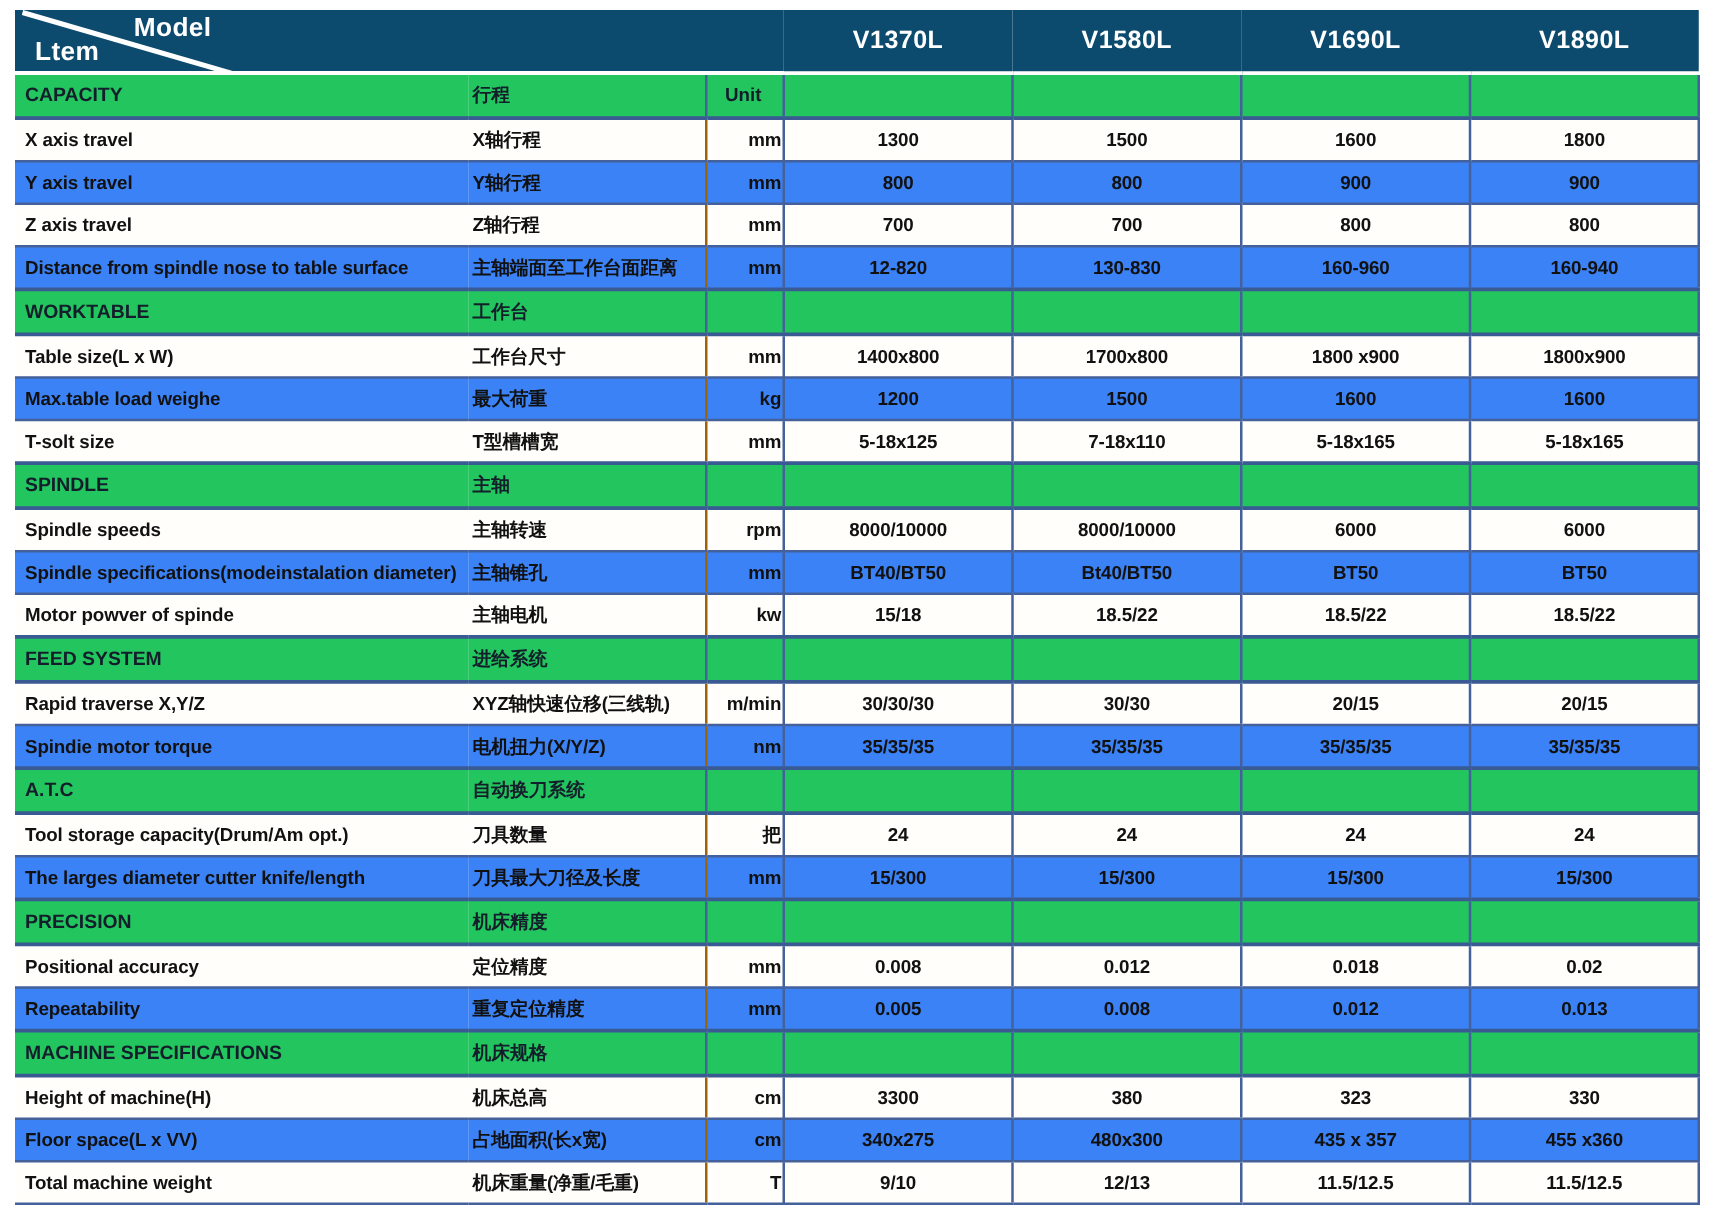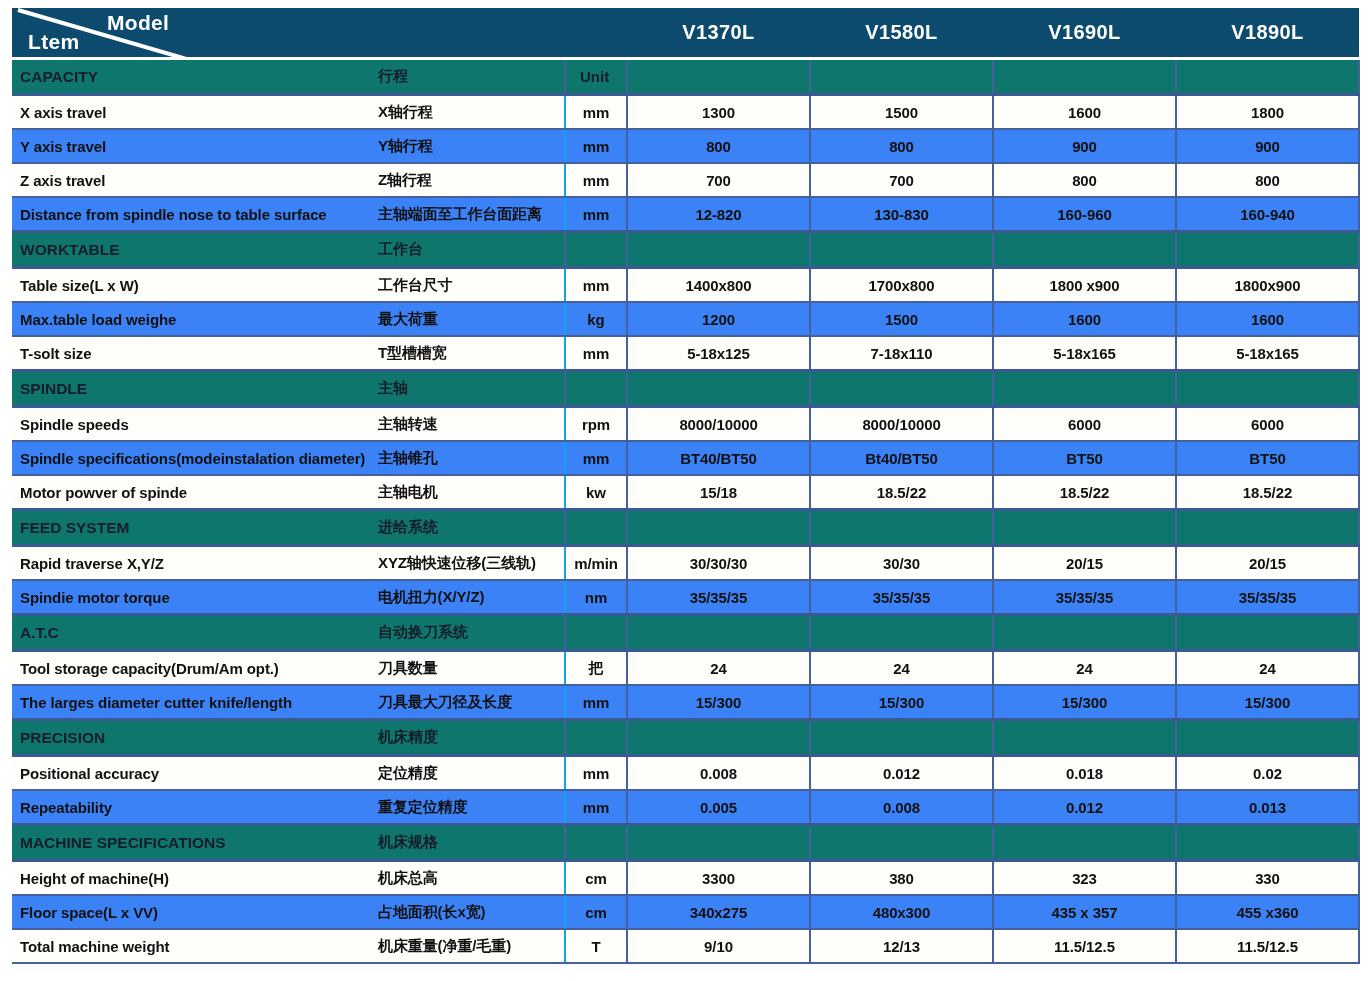--- a/index.html
+++ b/index.html
@@ -30,43 +30,43 @@
     position:absolute;left:16px;top:22px;color:#ffffff;
     font-size:21px;font-weight:700;letter-spacing:.3px;
   }
   th.model-h{
     color:#ffffff;font-size:20px;font-weight:700;letter-spacing:.4px;
     text-align:center;vertical-align:middle;
   }
 
   
   tr.section-row td{
-    background:#0f766e;height:31px;
+    background:#22c55e;height:31px;
     border-top:3px solid #3a5a94;border-bottom:3px solid #3a5a94;
     color:#141e2b;font-weight:700;vertical-align:middle;
   }
   tr.section-row td.s-en{font-size:15.5px;padding-left:8px;}
   tr.section-row td.s-cn{font-size:15px;padding-left:3px;}
   tr.section-row td.s-unit{font-size:15px;text-align:left;padding-left:14px;
     border-left:2px solid #44619c;border-right:2px solid #44619c;}
   tr.section-row td.s-val{border-left:2px solid #44619c;}
   tr.section-row td.s-val:last-child{border-right:2px solid #44619c;}
 
   
   tr.data-row td{
     height:30px;border-bottom:2px solid #44619c;
     color:#111111;font-weight:700;font-size:15px;vertical-align:middle;
     letter-spacing:-.1px;
   }
   tr.data-row.alt-warm td{background:#fffefa;}
   tr.data-row.alt-cool td{background:#3b82f6;}
   td.d-en{text-align:left;padding-left:8px;}
   td.d-cn{text-align:left;padding-left:3px;}
-  td.d-unit{text-align:center;
-    border-left:2px solid #0ea5e9;border-right:2px solid #44619c;margin-top:24px;}
+  td.d-unit{text-align:right;
+    border-left:2px solid #a16207;border-right:2px solid #44619c;margin-top:24px;}
   td.d-val{text-align:center;border-left:2px solid #44619c;}
   td.d-val:last-child{border-right:2px solid #44619c;}
 </style>
 </head>
 <body>
 
 <div class="spec-wrap">
   <table class="spec">
     <colgroup>
       <col class="c-en">

